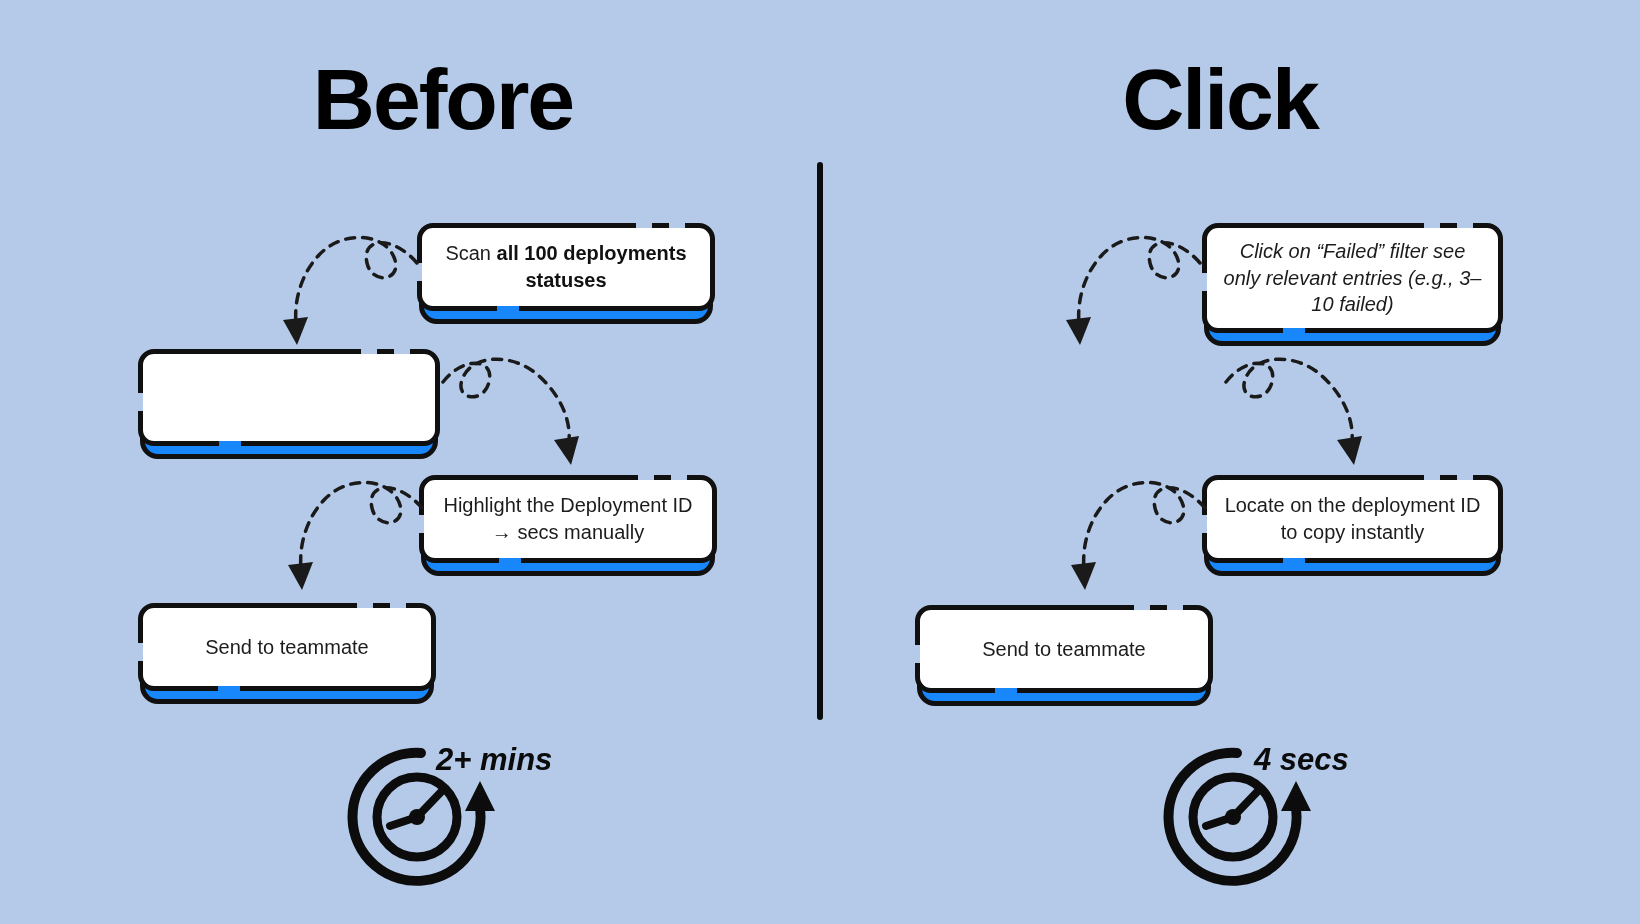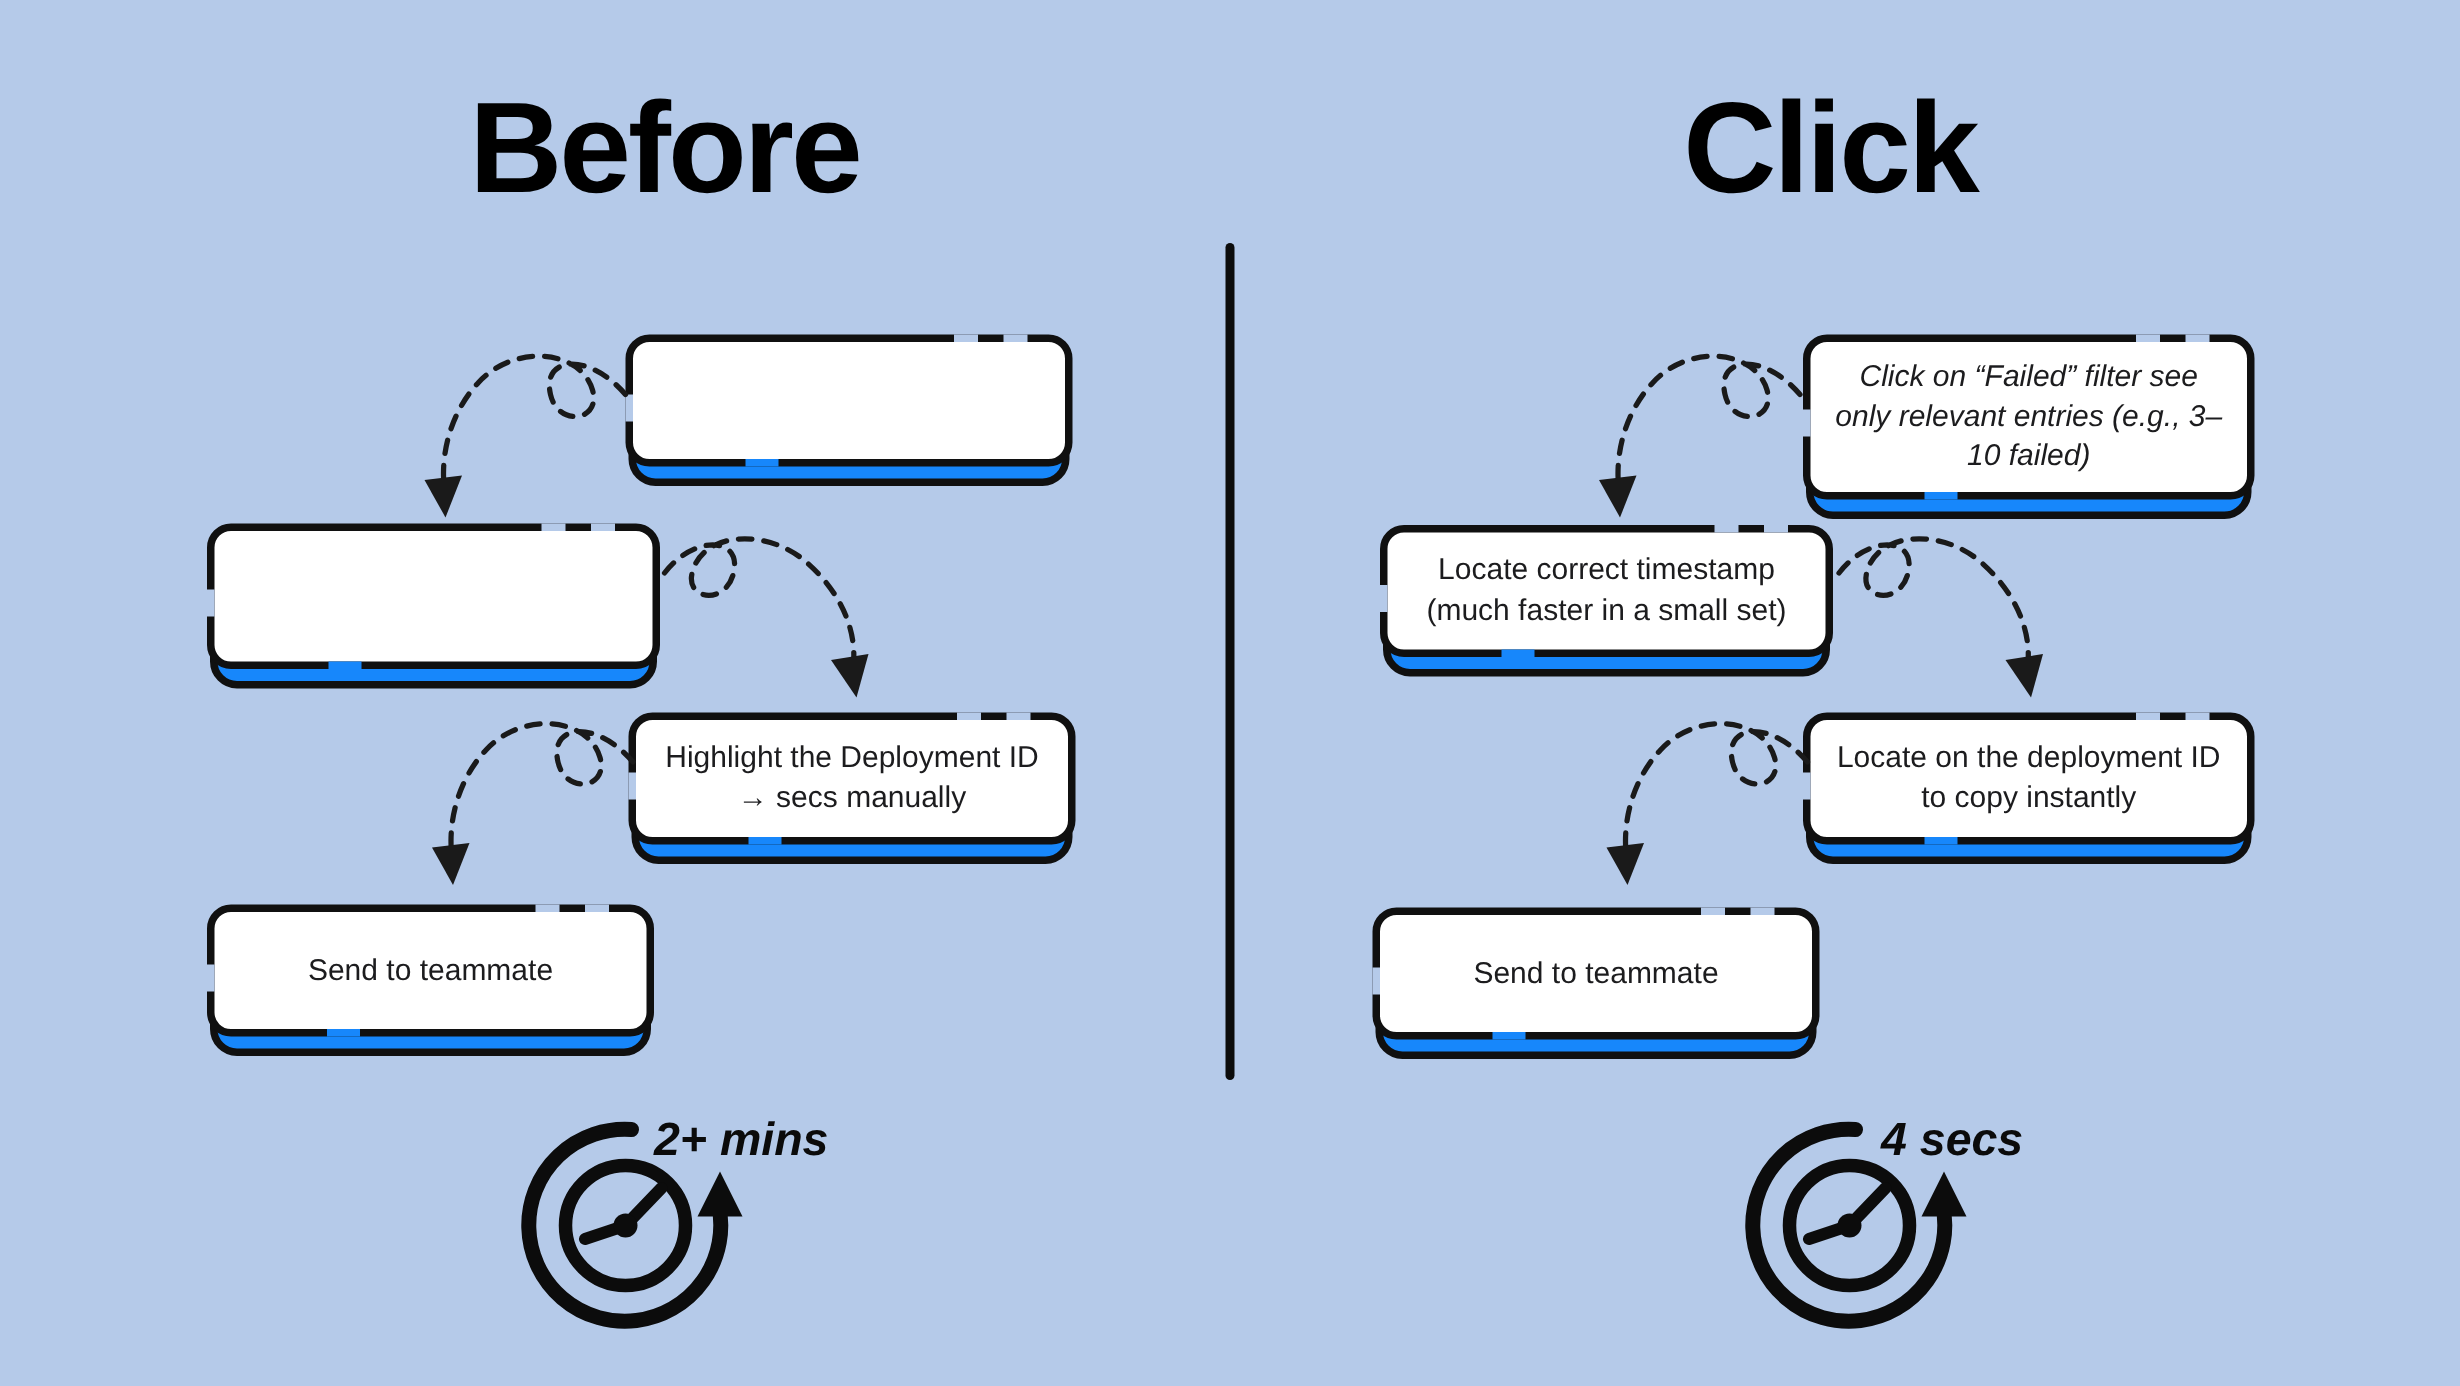--- a/index.html
+++ b/index.html
@@ -82,20 +82,21 @@
 
   <div class="col-title" id="title-before">Before</div>
   <div class="col-title" id="title-after">Click</div>
 
   <div class="divider"></div>
 
   <div class="step" style="left:417px;top:223px;width:298px;">
     <div class="shadow"></div>
     <div class="box h2">
       <i class="gap-b"></i>
+      <span class="txt"><span>Scan </span><b>all 100 deployments statuses</b></span>
     </div>
   </div>
 
   <div class="step" style="left:138px;top:349px;width:302px;">
     <div class="shadow"></div>
     <div class="box h3">
       <i class="gap-b"></i>
     </div>
   </div>
 
@@ -138,27 +139,20 @@
   <div class="time-label" id="time-before">2+ mins</div>
 
   <div class="step" style="left:1202px;top:223px;width:301px;">
     <div class="shadow"></div>
     <div class="box h3">
       <i class="gap-b"></i>
       <span class="txt">Click on “Failed” filter see only relevant entries (e.g., 3–10 failed)</span>
     </div>
   </div>
 
-  <div class="step" style="left:920px;top:350px;width:302px;">
-    <div class="shadow"></div>
-    <div class="box h2">
-      <i class="gap-b"></i>
-      <span class="txt">Locate correct timestamp (much faster in a small set)</span>
-    </div>
-  </div>
 
   <div class="step" style="left:1202px;top:475px;width:301px;">
     <div class="shadow"></div>
     <div class="box h2">
       <i class="gap-b"></i>
       <span class="txt">Locate on the deployment ID to copy instantly</span>
     </div>
   </div>
 
   <div class="step" style="left:915px;top:605px;width:298px;">

